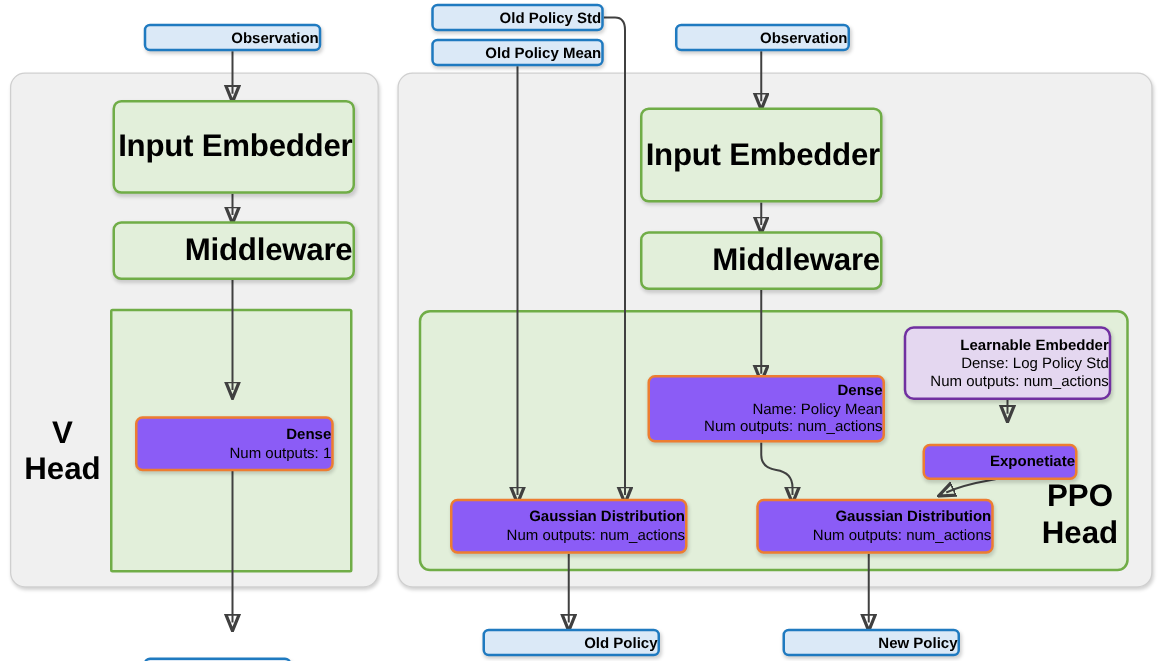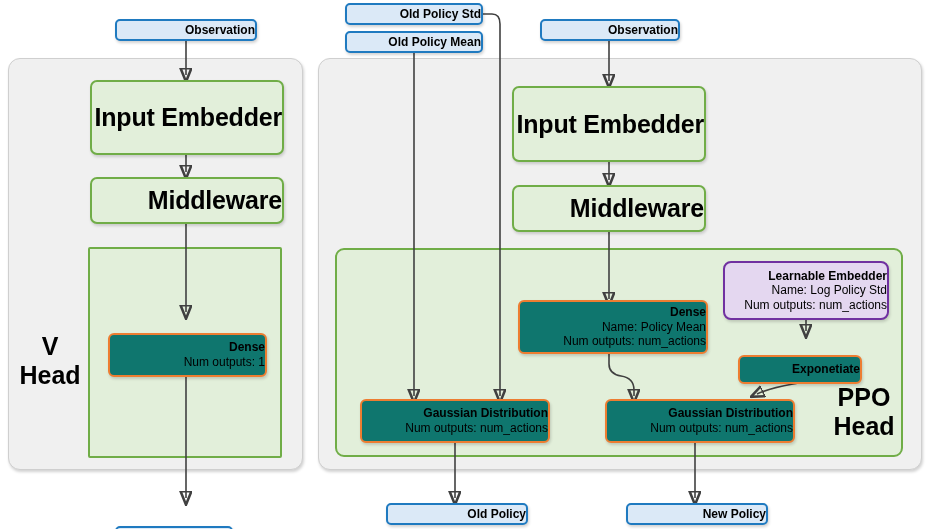--- a/index.html
+++ b/index.html
@@ -40,21 +40,21 @@
   .node.green{
     background:#e2efda;
     border:2.5px solid #70ad47;
     border-radius:7px;
     box-shadow:1px 2px 3px rgba(0,0,0,.16);
     font-weight:bold;
     font-size:25px;
     letter-spacing:-0.2px;
   }
   .node.orange{
-    background:#0f766e;
+    background:#8b5cf6;
     border:2.5px solid #ed7d31;
     border-radius:6px;
     box-shadow:1px 2px 3px rgba(0,0,0,.16);
     font-size:12px;
   }
   .node.purple{
     background:#e4d7f0;
     border:2.5px solid #7030a0;
     border-radius:8px;
     box-shadow:1px 2px 3px rgba(0,0,0,.16);
@@ -176,21 +176,21 @@
   </div>
 
   <div class="node orange" style="left:518px;top:300px;width:190px;height:54px;">
     <span class="ttl">Dense</span>
     <span class="sub">Name: Policy Mean</span>
     <span class="sub">Num outputs: num_actions</span>
   </div>
 
   <div class="node purple" style="left:723px;top:261px;width:166px;height:59px;">
     <span class="ttl">Learnable Embedder</span>
-    <span class="sub">Name: Log Policy Std</span>
+    <span class="sub">Dense: Log Policy Std</span>
     <span class="sub">Num outputs: num_actions</span>
   </div>
 
   <div class="node orange" style="left:738px;top:355px;width:124px;height:29px;">
     <span class="ttl">Exponetiate</span>
   </div>
 
   <div class="node orange" style="left:360px;top:399px;width:190px;height:44px;">
     <span class="ttl">Gaussian Distribution</span>
     <span class="sub">Num outputs: num_actions</span>

